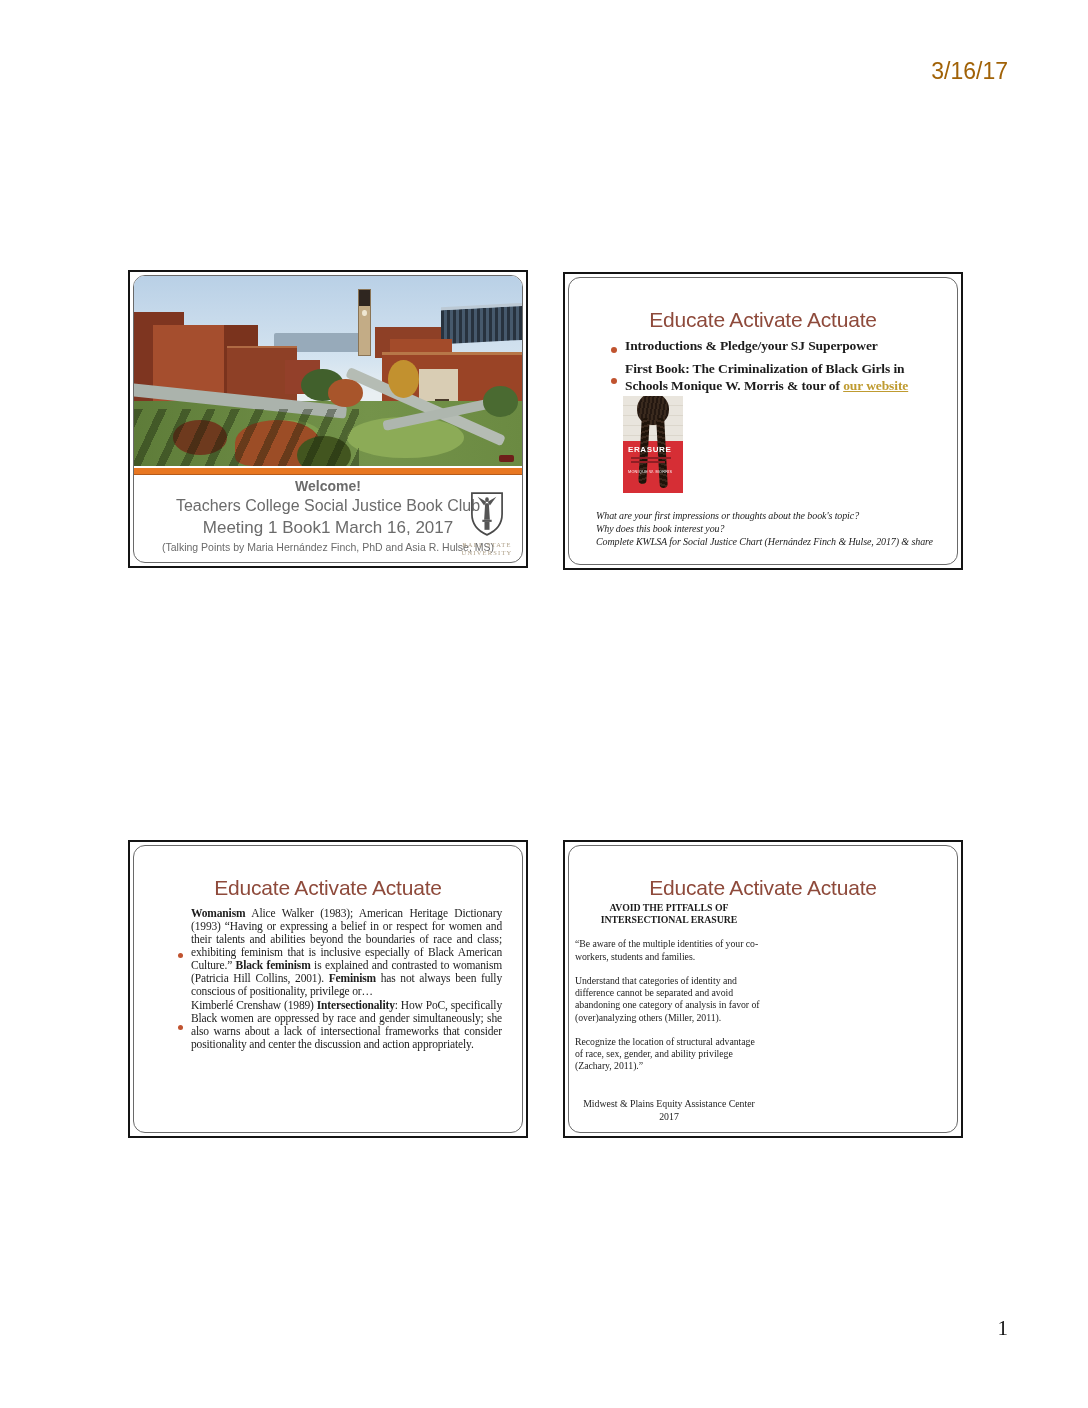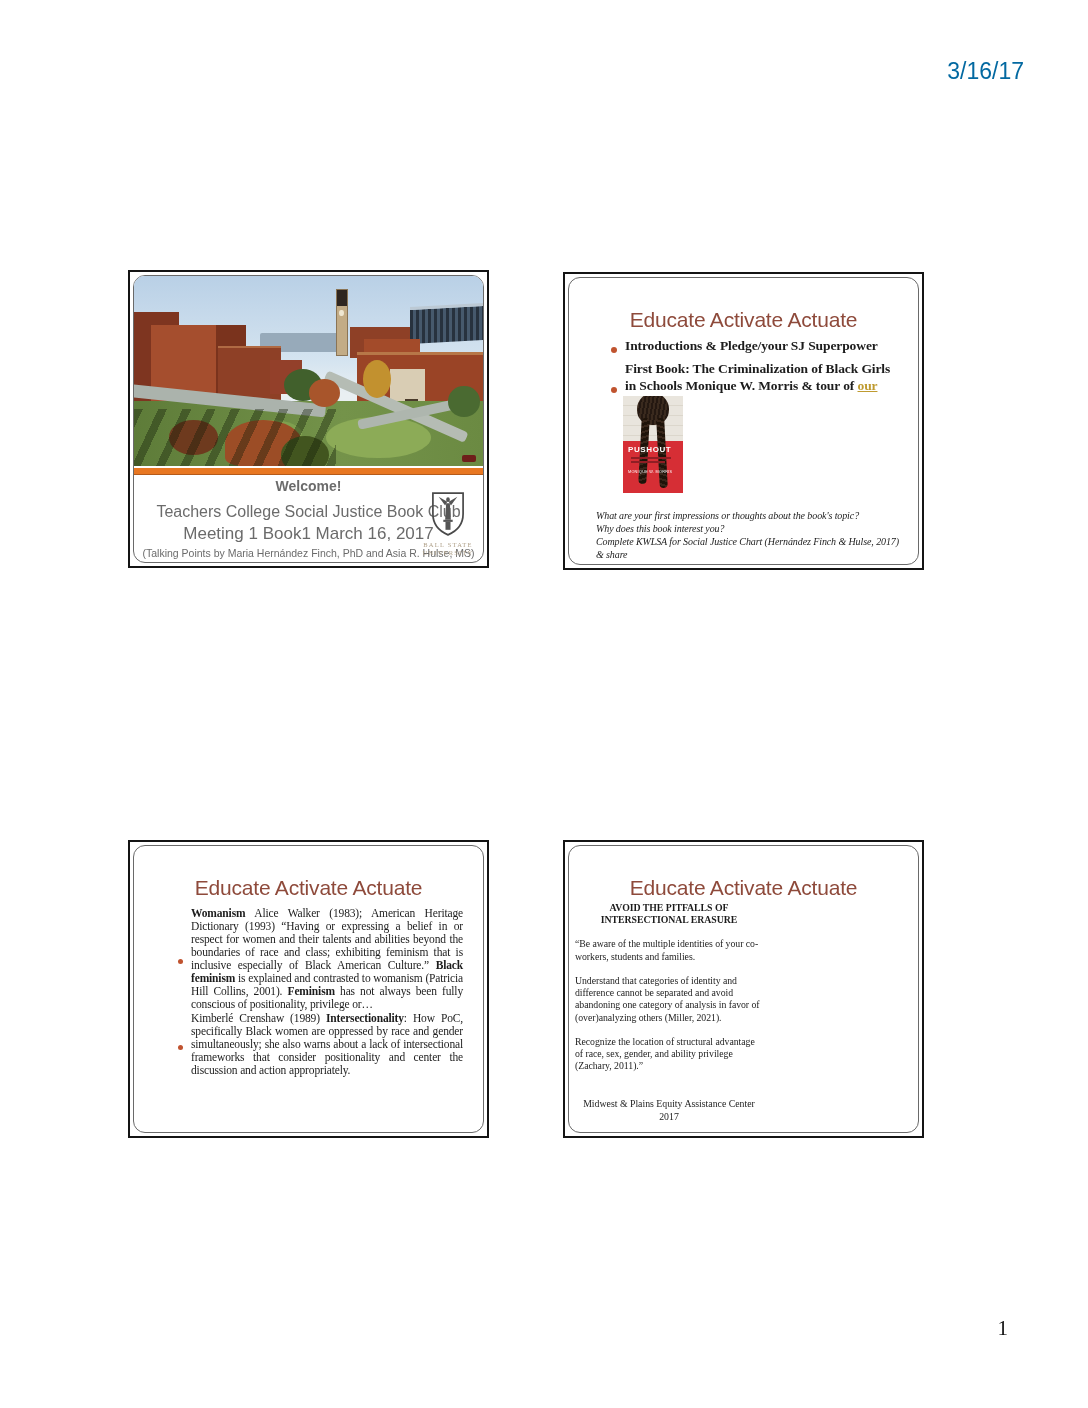--- a/index.html
+++ b/index.html
@@ -1,22 +1,22 @@
 <!DOCTYPE html>
 <html><head>
 <meta charset="utf-8">
 <style>
   html,body{margin:0;padding:0;}
   body{width:1088px;height:1408px;background:#ffffff;position:relative;
        font-family:"Liberation Sans",sans-serif;overflow:hidden;}
 
-  .page-date{position:absolute;top:58px;right:64px;font-size:23px;color:#0369a1;}
+  .page-date{position:absolute;top:58px;right:80px;font-size:23px;color:#a16207;}
   .page-number{position:absolute;top:1316px;right:80px;font-size:21px;color:#111;font-family:"Liberation Serif",serif;}
 
-  .slide{position:absolute;width:361px;height:298px;background:#fff;border:2px solid #141414;box-sizing:border-box;}
+  .slide{position:absolute;width:400px;height:298px;background:#fff;border:2px solid #141414;box-sizing:border-box;}
   .slide-inner{position:absolute;inset:3px;border:1px solid #6a6a6a;border-radius:12px;overflow:hidden;background:#fff;}
 
   #slide1{left:128px;top:270px;text-decoration:underline;}
   #slide2{left:563px;top:272px;}
   #slide3{left:128px;top:840px;}
   #slide4{left:563px;top:840px;}
 
   .slide-title{margin-top:30px;text-align:center;font-size:21px;letter-spacing:-0.2px;color:#8E4A3B;
                font-family:"Liberation Sans",sans-serif;}
 
@@ -51,21 +51,21 @@
   .shrub1{left:26%;bottom:0;width:22%;height:24%;background:#9C4D26;border-radius:50% 50% 20% 20%;}
   .shrub2{left:10%;bottom:6%;width:14%;height:18%;background:#6E3A1E;border-radius:50%;}
   .shrub3{left:42%;bottom:-4%;width:14%;height:20%;background:#42551F;border-radius:50%;}
   .shadows{left:0;bottom:0;width:58%;height:30%;background:repeating-linear-gradient(115deg,rgba(18,28,8,0.38) 0 8px,rgba(0,0,0,0) 8px 22px);}
   .car{right:2%;bottom:2%;width:4%;height:4%;background:#6E1F1A;border-radius:2px;}
 
   .divider{position:absolute;left:0;right:0;top:190px;height:9px;
            background:linear-gradient(180deg,#ffffff 0 2px,#E87722 2px 8px,#B55A1A 8px 9px);}
   .s1-text{position:absolute;left:0;right:0;top:202px;text-align:center;color:#6B6B6B;}
   .s1-line1{font-size:14px;font-weight:bold;}
-  .s1-line2{font-size:16px;margin-top:9px;}
+  .s1-line2{font-size:16px;margin-top:3px;}
   .s1-line3{font-size:17px;margin-top:3px;}
   .s1-line4{font-size:10.5px;margin-top:3px;}
   .bsu-logo{position:absolute;right:6px;bottom:5px;width:58px;text-align:center;}
   .bsu-text{font-family:"Liberation Serif",serif;font-size:6.5px;letter-spacing:1.2px;color:#AE9F87;line-height:1.25;}
 
   
   .serif{font-family:"Liberation Serif",serif;color:#1C1C1C;}
   .bullet-row{display:flex;align-items:center;}
   .dot{flex:0 0 auto;width:6px;height:6px;border-radius:50%;background:#C0532F;margin-right:8px;}
   .bold{font-weight:bold;}
@@ -187,21 +187,21 @@
       <div class="bullet-row">
         <span class="dot"></span>
         <div class="s2-btext"><span>First Book: The Criminalization of Black Girls in Schools Monique W. Morris &amp; tour of </span><a class="goldlink">our website</a></div>
       </div>
     </div>
     <div class="book">
       <div class="head"></div>
       <div class="shirt"></div>
       <div class="braid-l"></div>
       <div class="braid-r"></div>
-      <div class="book-title">PUSHOUT</div>
+      <div class="book-title">ERASURE</div>
       <div class="sub1"></div>
       <div class="sub2"></div>
       <div class="book-author">MONIQUE W. MORRIS</div>
     </div>
     <div class="s2-notes serif">
       <div>What are your first impressions or thoughts about the book's topic?</div>
       <div>Why does this book interest you?</div>
       <div>Complete KWLSA for Social Justice Chart (Hernández Finch &amp; Hulse, 2017) &amp; share</div>
     </div>
   </div>
@@ -222,21 +222,21 @@
     </div>
   </div>
 </div>
 
 <div class="slide" id="slide4">
   <div class="slide-inner">
     <div class="slide-title">Educate Activate Actuate</div>
     <div class="s4-left serif">
       <div class="s4-header">AVOID THE PITFALLS OF INTERSECTIONAL ERASURE</div>
       <p>“Be aware of the multiple identities of your co-workers, students and families.</p>
-      <p>Understand that categories of identity and difference cannot be separated and avoid abandoning one category of analysis in favor of (over)analyzing others (Miller, 2021).</p>
+      <p>Understand that categories of identity and difference cannot be separated and avoid abandoning one category of analysis in favor of (over)analyzing others (Miller, 2011).</p>
       <p>Recognize the location of structural advantage of race, sex, gender, and ability privilege (Zachary, 2011).”</p>
     </div>
     <div class="s4-footer serif">
       <div>Midwest &amp; Plains Equity Assistance Center</div>
       <div>2017</div>
     </div>
   </div>
 </div>
 
 <div class="page-number">1</div>

